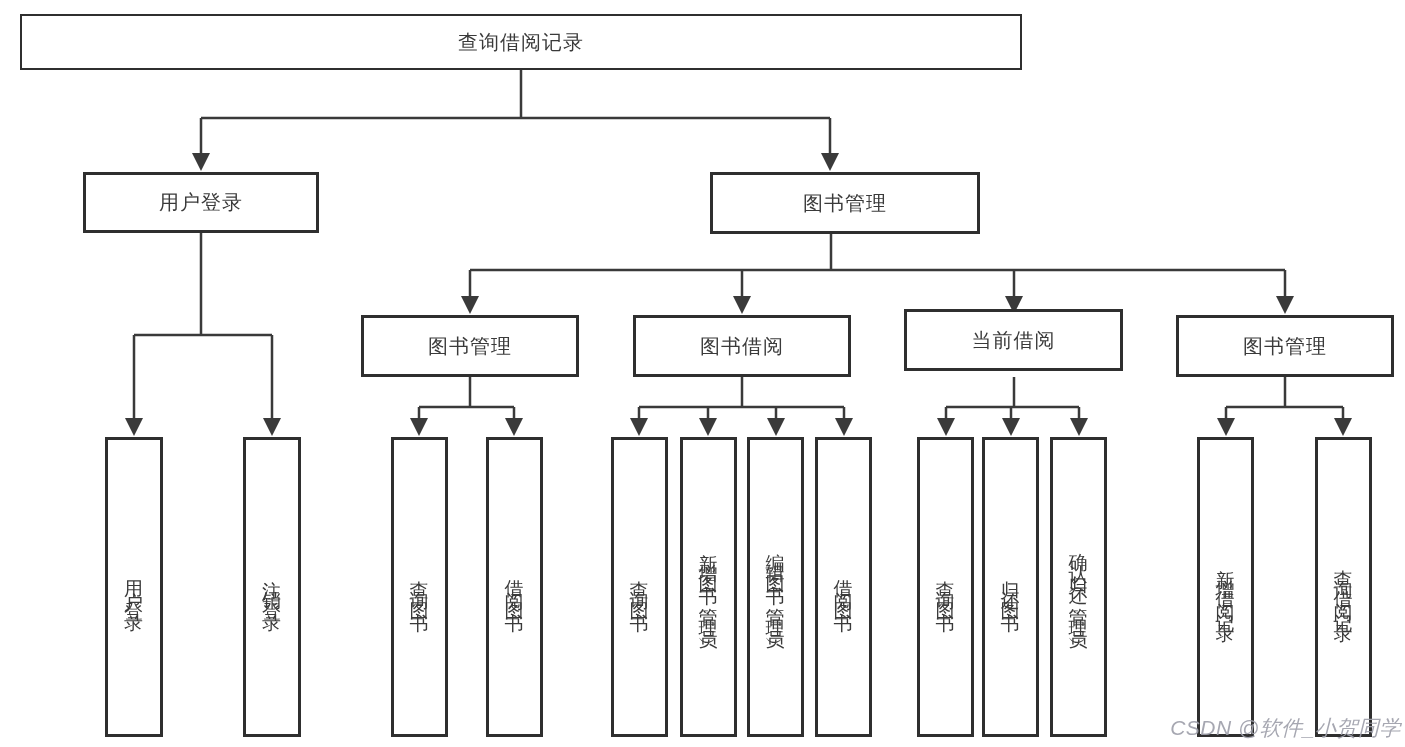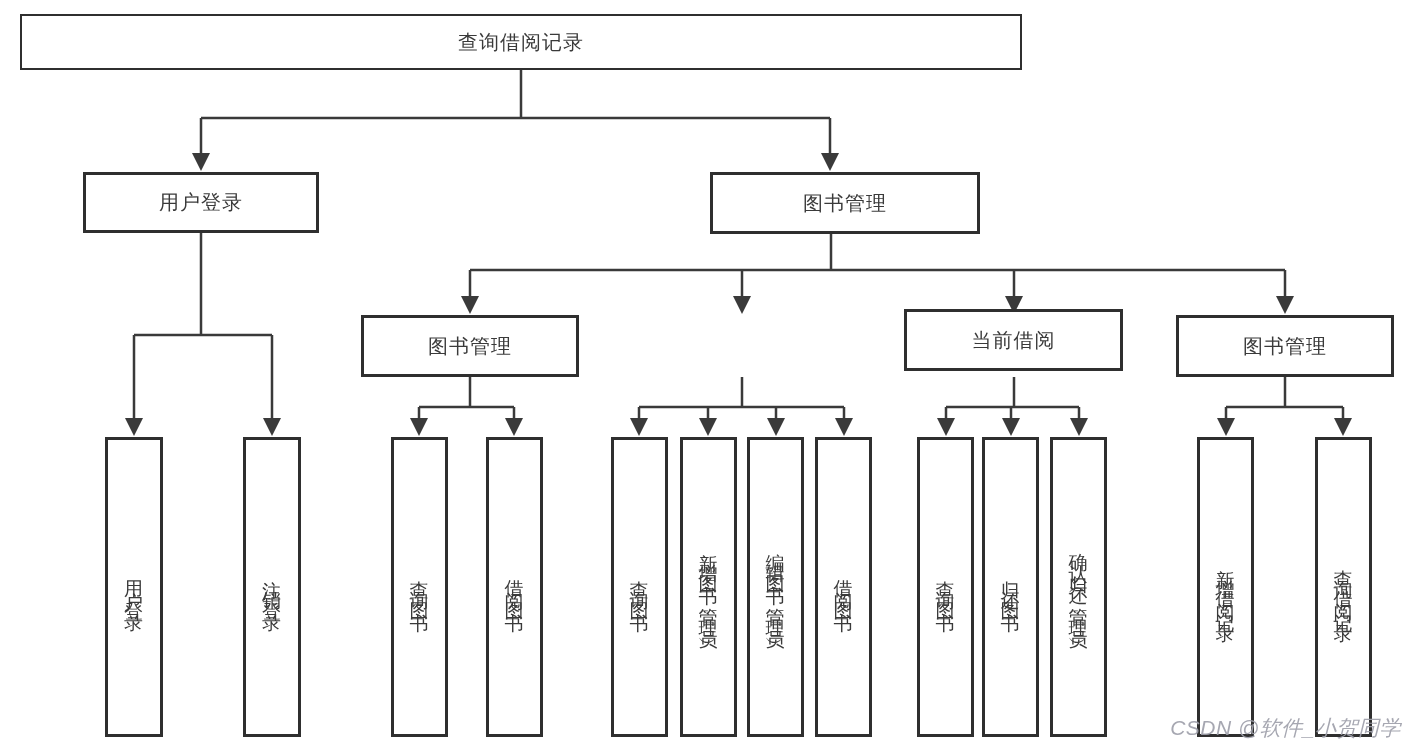--- a/index.html
+++ b/index.html
@@ -75,20 +75,23 @@
   <div class="node box-h" style="left:83px;top:172px;width:236px;height:61px">
     <span>用户登录</span>
   </div>
   <div class="node box-h" style="left:710px;top:172px;width:270px;height:62px">
     <span>图书管理</span>
   </div>
 
   <div class="node box-h" style="left:361px;top:315px;width:218px;height:62px">
     <span>图书管理</span>
   </div>
+  <div class="node box-h" style="left:633px;top:315px;width:218px;height:62px">
+    <span>图书借阅</span>
+  </div>
   <div class="node box-h" style="left:904px;top:309px;width:219px;height:62px">
     <span>当前借阅</span>
   </div>
   <div class="node box-h" style="left:1176px;top:315px;width:218px;height:62px">
     <span>图书管理</span>
   </div>
 
   <div class="node box-v" style="left:105px;top:437px;width:58px;height:300px">
     <span>用户登录</span>
   </div>

